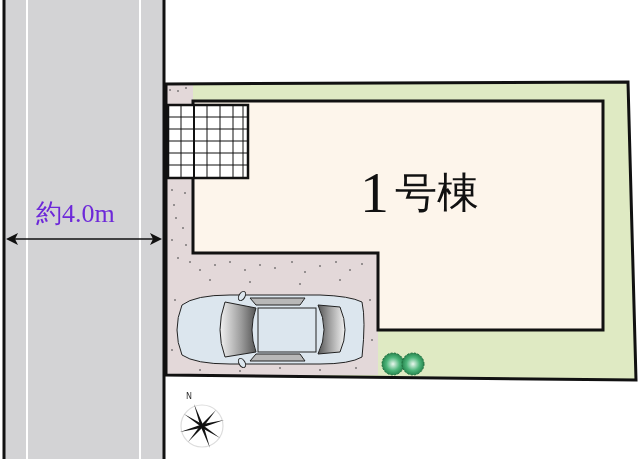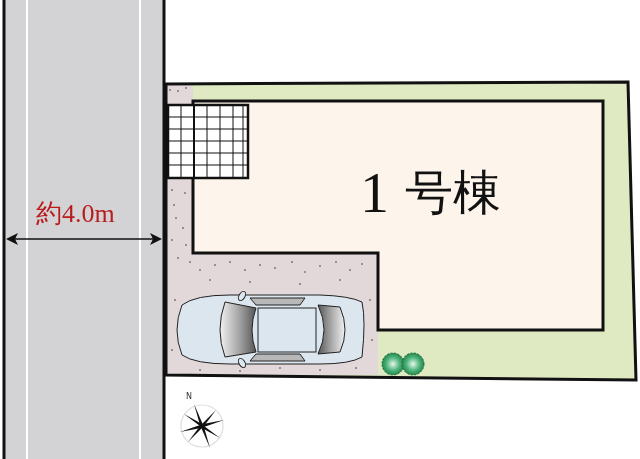--- a/index.html
+++ b/index.html
@@ -1,21 +1,21 @@
 <!DOCTYPE html>
 <html><head>
 <meta charset="utf-8">
 <style>
   html,body{margin:0;padding:0;background:#ffffff;}
   body{width:640px;height:459px;position:relative;overflow:hidden;font-family:"DejaVu Serif","Liberation Serif",serif;}
   svg{position:absolute;left:0;top:0;}
-  .label-road{position:absolute;left:36px;top:196px;font-size:26px;color:#b91c1c;letter-spacing:0px;font-family:"Liberation Serif","DejaVu Serif",serif;}
+  .label-road{position:absolute;left:36px;top:196px;font-size:26px;color:#6d28d9;letter-spacing:0px;font-family:"Liberation Serif","DejaVu Serif",serif;}
   .label-bldg{position:absolute;left:360px;top:164px;color:#111;font-family:"Liberation Serif","DejaVu Serif",serif;}
   .label-bldg .num{font-size:58px;line-height:58px;vertical-align:bottom;}
-  .label-bldg .txt{font-size:48px;line-height:58px;vertical-align:bottom;margin-left:16px;}
+  .label-bldg .txt{font-size:42px;line-height:58px;vertical-align:bottom;margin-left:6px;}
   .north{position:absolute;left:186px;top:392px;font-size:8px;color:#333;font-family:"DejaVu Sans",sans-serif;}
 </style>
 </head>
 <body>
 
 <svg width="640" height="459" viewBox="0 0 640 459">
   <defs>
     <radialGradient id="treeG" cx="50%" cy="50%" r="55%">
       <stop offset="0%" stop-color="#e9f7ee"></stop>
       <stop offset="55%" stop-color="#4db57a"></stop>

